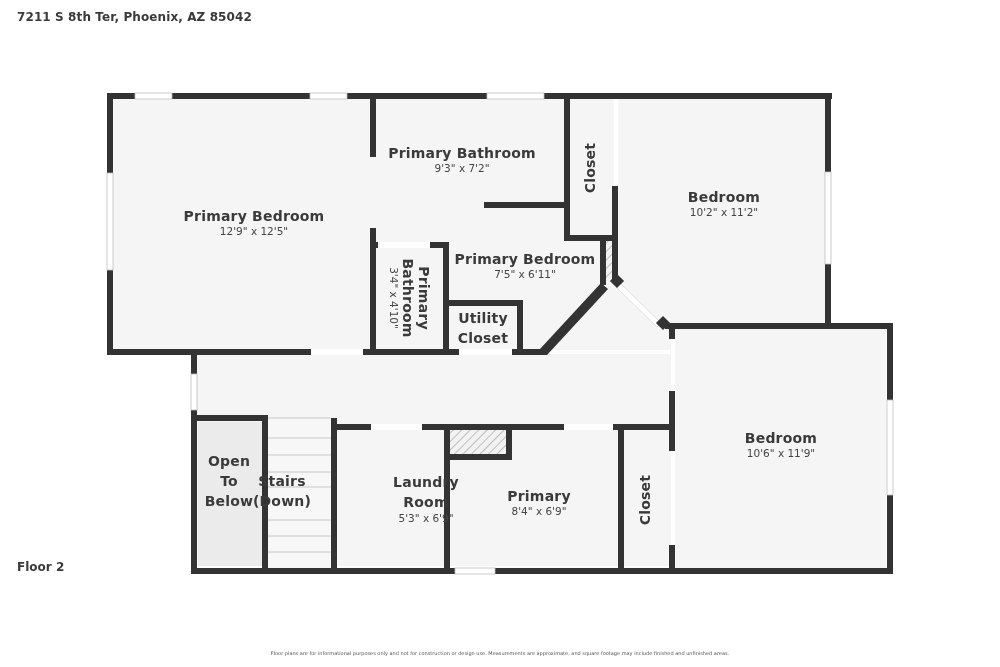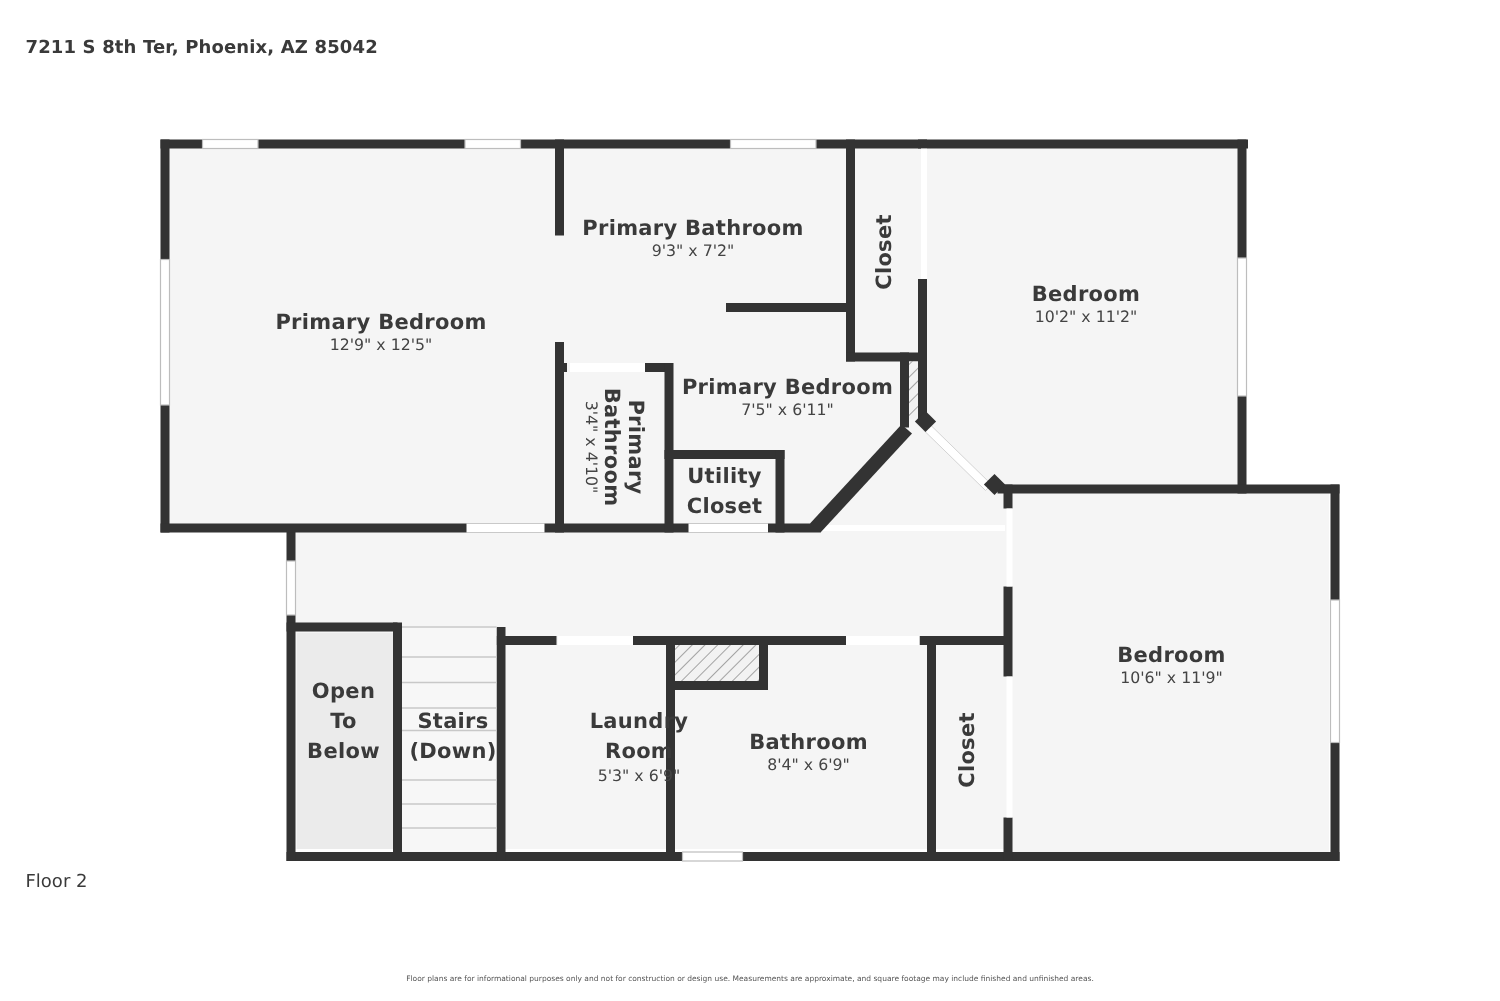--- a/index.html
+++ b/index.html
@@ -1,18 +1,18 @@
 <!DOCTYPE html>
 <html><head>
 <meta charset="utf-8">
 <style>
   html, body { margin:0; padding:0; background:#ffffff; }
   body { width:1000px; height:667px; position:relative; overflow:hidden; font-family:"DejaVu Sans", sans-serif; color:#333333; }
-  .address { position:absolute; left:17px; top:24px; font-size:12px; font-weight:bold; color:#3a3a3a; letter-spacing:0.1px; }
-  .floor-label { position:absolute; left:17px; top:580px; font-size:12px; font-weight:normal; color:#3a3a3a;text-align:center; }
+  .address { position:absolute; left:17px; top:10px; font-size:12px; font-weight:bold; color:#3a3a3a; letter-spacing:0.1px; }
+  .floor-label { position:absolute; left:17px; top:560px; font-size:12px; font-weight:bold; color:#3a3a3a;text-align:center; }
   .disclaimer { position:absolute; left:0; width:1000px; top:650px; text-align:center; font-size:5px; color:#555; }
   svg.plan { position:absolute; left:0; top:0; }
   .room-fill { fill:#f5f5f5; }
   .open-fill { fill:#ebebeb; }
   .wall { fill:#333333; }
   .win { fill:#ffffff; stroke:#bdbdbd; stroke-width:0.8; }
   .door { fill:#ffffff; }
   .stair-line { stroke:#c8c8c8; stroke-width:1; }
   .lbl { position:absolute; text-align:center; white-space:nowrap; transform:translate(-50%,-50%); }
   .lbl .name { font-size:14px; font-weight:bold; color:#3a3a3a; display:block; line-height:18px; letter-spacing:0.2px; }
@@ -175,33 +175,33 @@
   <span class="name">Utility
 Closet</span>
 </div>
 
 <div class="lbl multi" style="left:229px; top:481px;">
   <span class="name">Open
 To
 Below</span>
 </div>
 
-<div class="lbl multi" style="left:302px; top:491px;">
+<div class="lbl multi" style="left:282px; top:491px;">
   <span class="name">Stairs
 (Down)</span>
 </div>
 
 <div class="lbl multi" style="left:390px; top:498px;margin-left:36px;">
   <span class="name">Laundry
 Room</span>
   <span class="dim">5'3" x 6'9"</span>
 </div>
 
 <div class="lbl" style="left:539px; top:502px;">
-  <span class="name">Bathroom</span>
+  <span class="name">Primary</span>
   <span class="dim">8'4" x 6'9"</span>
 </div>
 
 <div class="lbl rot270" style="left:645px; top:500px;">
   <span class="name">Closet</span>
 </div>
 
 <div class="lbl" style="left:781px; top:444px;">
   <span class="name">Bedroom</span>
   <span class="dim">10'6" x 11'9"</span>

